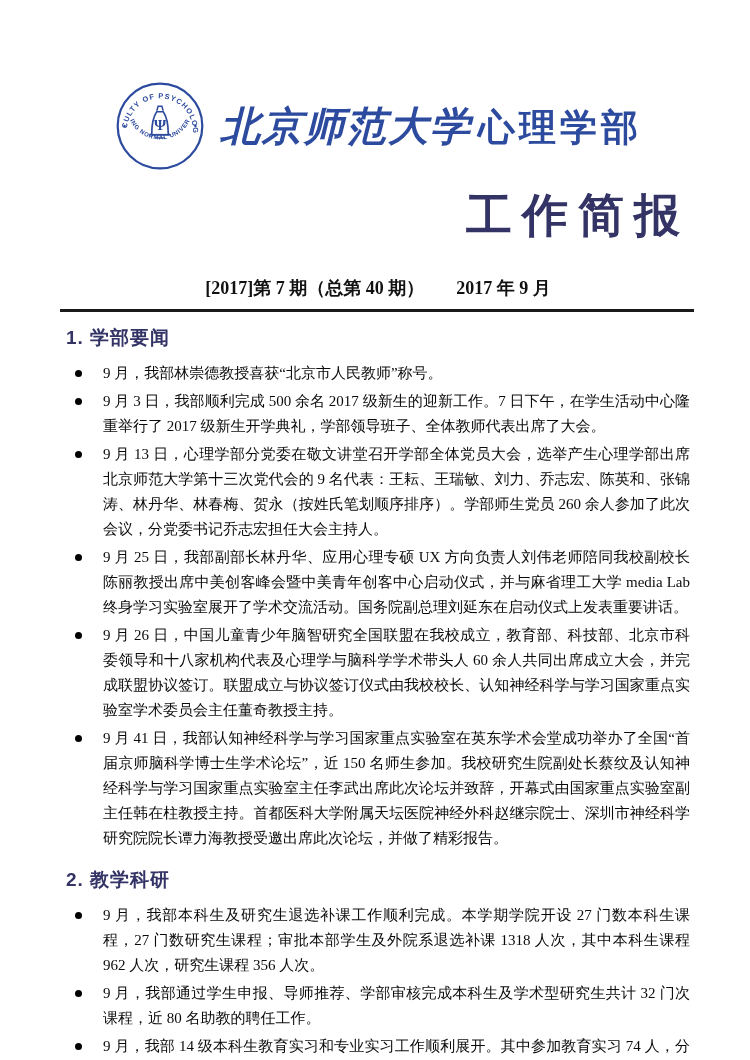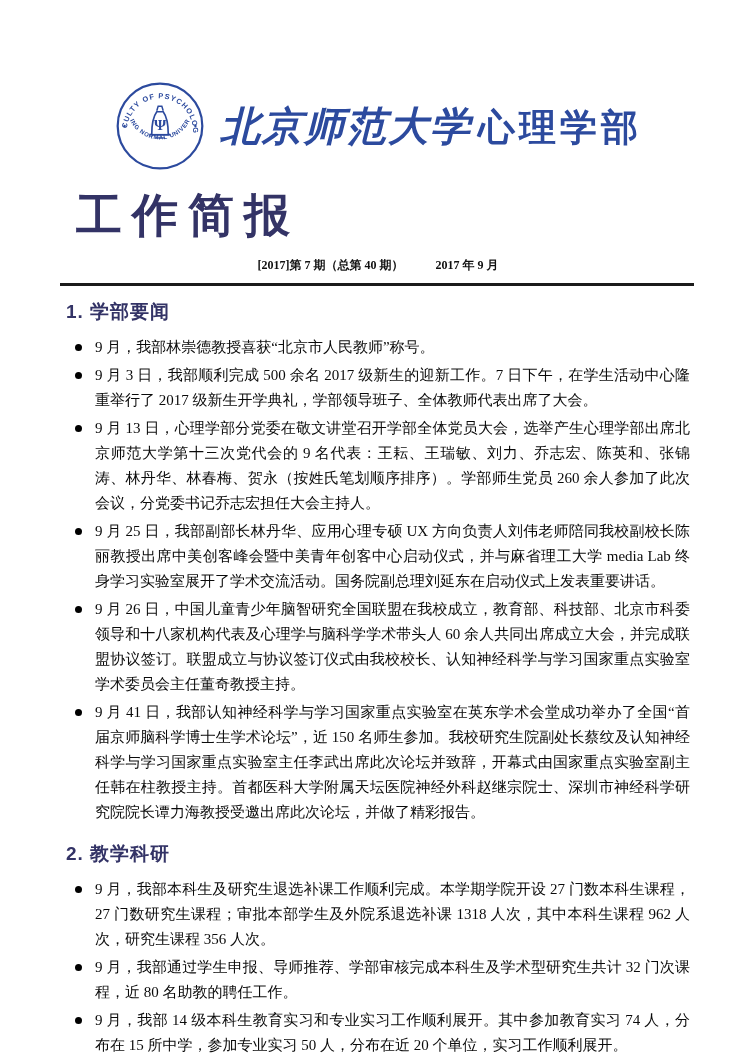--- a/index.html
+++ b/index.html
@@ -39,34 +39,34 @@
     font-weight: 900;
     font-size: 37px;
     color: #2c4a9e;
     letter-spacing: 4px;
     margin-left: 6px;
   }
 
   
   .doc-title {
     margin: 16px 0 0 0;
-    text-align: left;
+    text-align: right;
     font-family: "Liberation Serif", serif;
     font-weight: bold;
     font-size: 46px;
     line-height: 1.12;
     color: #333366;
     letter-spacing: 10px;
     padding-left: 10px; 
   }
   .issue-line {
-    margin-top: 15px;
+    margin-top: 34px;
     text-align: center;
     font-weight: bold;
-    font-size: 12px;
+    font-size: 18px;
     color: #111111;
     white-space: nowrap;
   }
   .issue-gap { display: inline-block; width: 32px; }
 
   .rule {
     border: none;
     border-top: 3px solid #1b1b1b;
     margin: 9px -4px 0 -6px;
   }
@@ -77,21 +77,21 @@
     font-size: 19px;
     font-weight: 600;
     color: #333366;
     letter-spacing: 1px;
     margin: 13px 0 10px 0;
   }
   .section-2 .section-heading { margin-top: 16px; }
 
   .item {
     display: flex;
-    gap: 13px;
+    gap: 21px;
     margin: 0 0 3px 0;
     padding-left: 9px;
     font-family: Liberation Serif, serif;
   }
   .dot {
     flex: 0 0 auto;
     width: 7px;
     height: 7px;
     border-radius: 50%;
     background: #000000;

